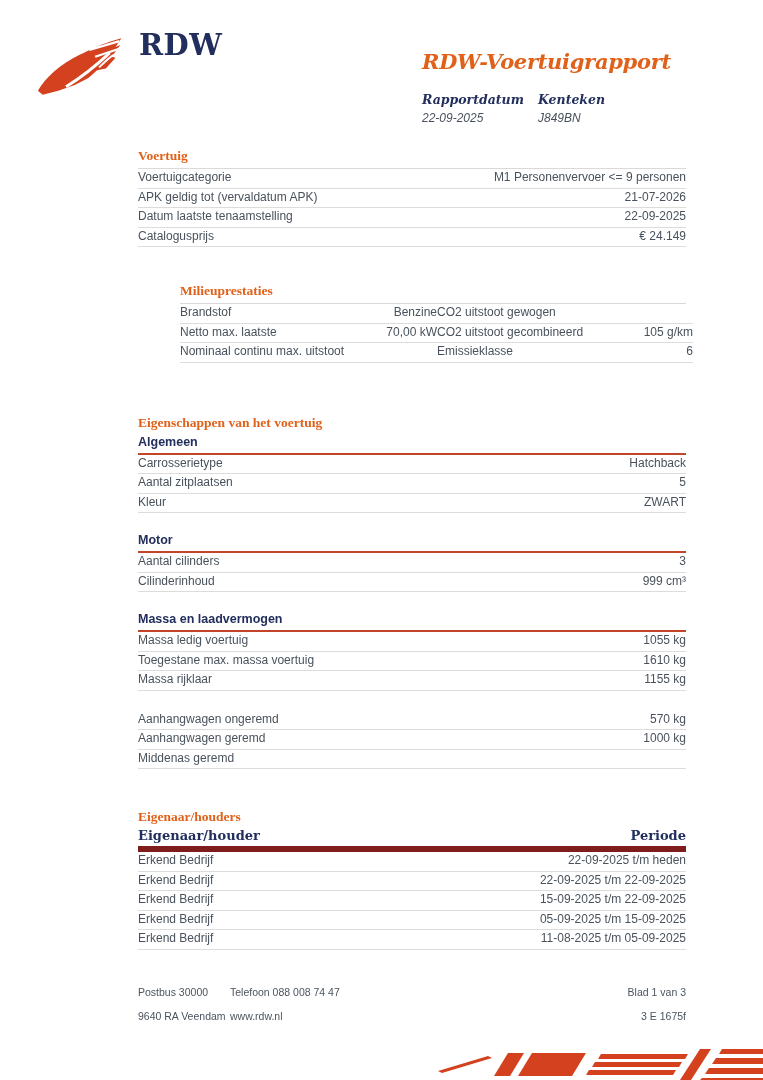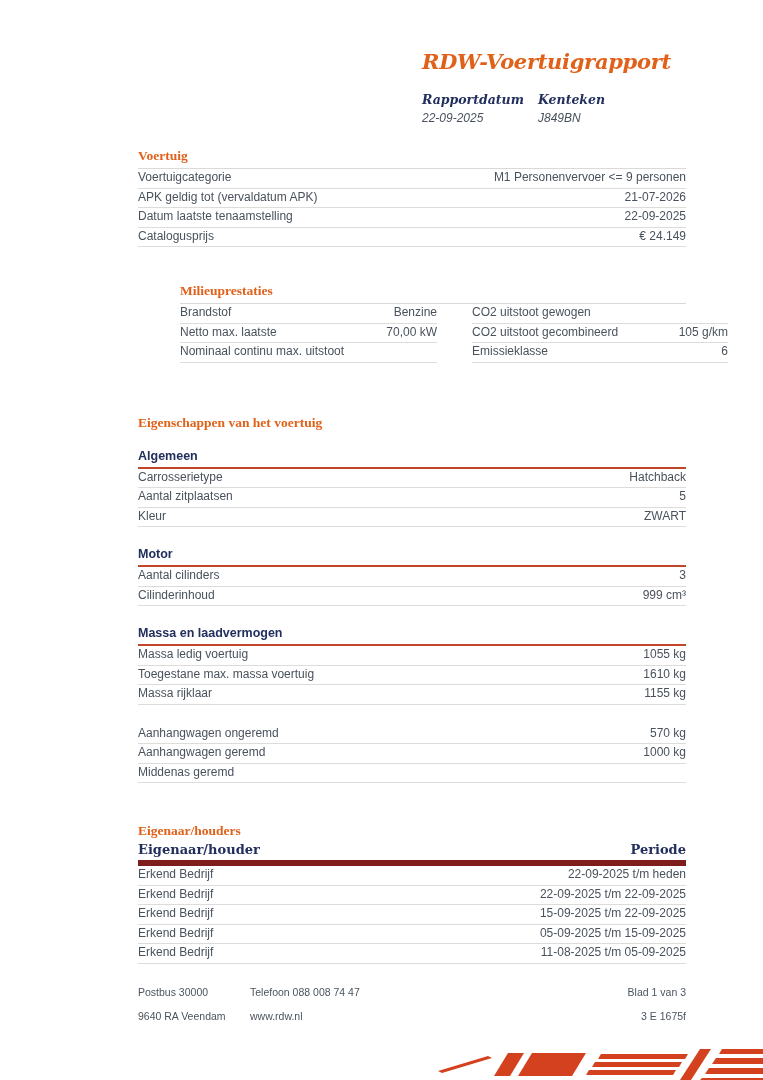--- a/index.html
+++ b/index.html
@@ -34,53 +34,63 @@
   }
   .section-title.ruled { padding-bottom:4px; border-bottom:1px solid #d9d9d9; }
 
   .row { display:flex; justify-content:space-between; align-items:baseline;
          padding:2px 0 3px 0; border-bottom:1px solid #dcdcdc;
          font-size:12px; line-height:13.5px; }
   .row .lbl { text-align:left; }
   .row .val { text-align:right; white-space:nowrap; }
 
   .sec-milieu { margin-top:36px;margin-left:42px; }
-  .milieu-grid { display:grid; grid-template-columns:257px 256px; column-gap:35px; }
+  .milieu-grid { display:grid; grid-template-columns:257px 256px; }
   .m-cell { display:flex; justify-content:space-between; align-items:baseline;
             padding:2px 0 3px 0; border-bottom:1px solid #dcdcdc;
             font-size:12px; line-height:13.5px; }
 
   .sec-eigenschappen { margin-top:52px; }
   .subsection-title {
     font-weight:bold; color:#222f5d; font-size:12.5px; line-height:15px;
     padding-bottom:3px; border-bottom:2px solid #c2452a;
   }
   .subsec { margin-top:20px; }
-  .subsec.first { margin-top:18px; }
+  .subsec.first { margin-top:4px; }
 
   .sec-eigenaar { margin-top:40px; }
   .owner-head { display:flex; justify-content:space-between; align-items:baseline;
                 margin-top:3px; padding-bottom:3px; border-bottom:6px solid #7f1d1d;
                 font-family:"DejaVu Serif", serif; font-weight:bold; color:#222f5d; font-size:13px; }
 
   
   .footer { position:absolute; left:138px; top:986px; width:548px; font-size:10.5px; color:#4b545e; }
-  .footer-line { display:flex; margin-bottom:12px;gap:20px; }
+  .footer-line { display:flex; margin-bottom:12px; }
   .f-col1 { width:92px; }
   .f-col2 { flex:1; }
   .f-col3 { text-align:right; }
 
   
   .bottom-stripes { position:absolute; right:0; bottom:0; width:325px; height:38px; display:block; }
 </style>
 </head>
 <body>
 
 <div class="page">
 
+  <div class="logo-block">
+    <svg class="logo-svg" viewBox="0 0 105 75" aria-hidden="true">
+      <path fill="#d4411e" d="M5,64 C13,50 28,37 48,27 C60,21 73,15 84,12 L91,10 L85,19 L90,17 L81,29 L85,30 L75,41 L66,43 L57,51 L43,58 L26,64 L10,68 Z"></path>
+      <path stroke="#ffffff" stroke-width="3" fill="none" d="M34,60 C50,50 64,39 79,25"></path>
+      <path stroke="#ffffff" stroke-width="2.4" fill="none" d="M58,22 L89,13"></path>
+      <path stroke="#ffffff" stroke-width="2.4" fill="none" d="M64,29 L91,20"></path>
+      <path stroke="#ffffff" stroke-width="2" fill="none" d="M68,40 C74,34 78,30 83,27"></path>
+    </svg>
+    <span class="logo-word">RDW</span>
+  </div>
 
   <div class="head-right">
     <div class="report-title">RDW-Voertuigrapport</div>
     <div class="head-meta">
       <div class="meta-col">
         <div class="meta-label">Rapportdatum</div>
         <div class="meta-value">22-09-2025</div>
       </div>
       <div class="meta-col">
         <div class="meta-label">Kenteken</div>

